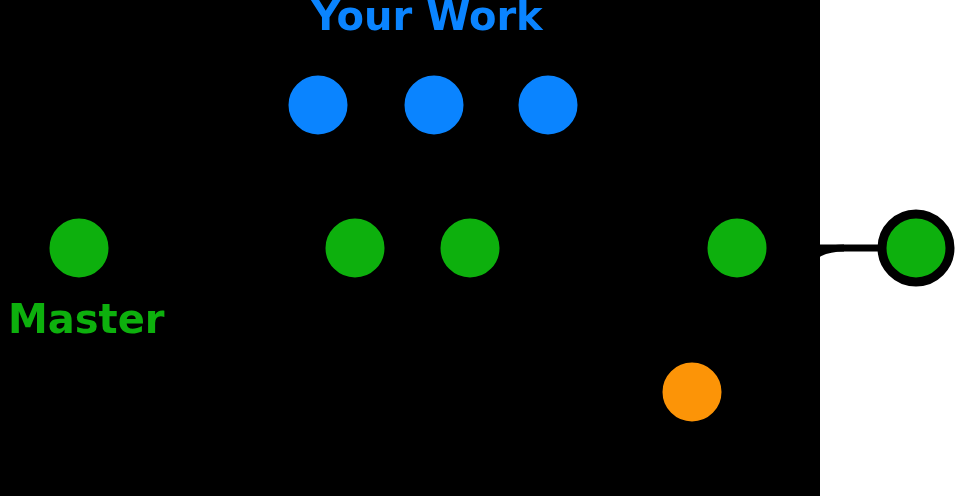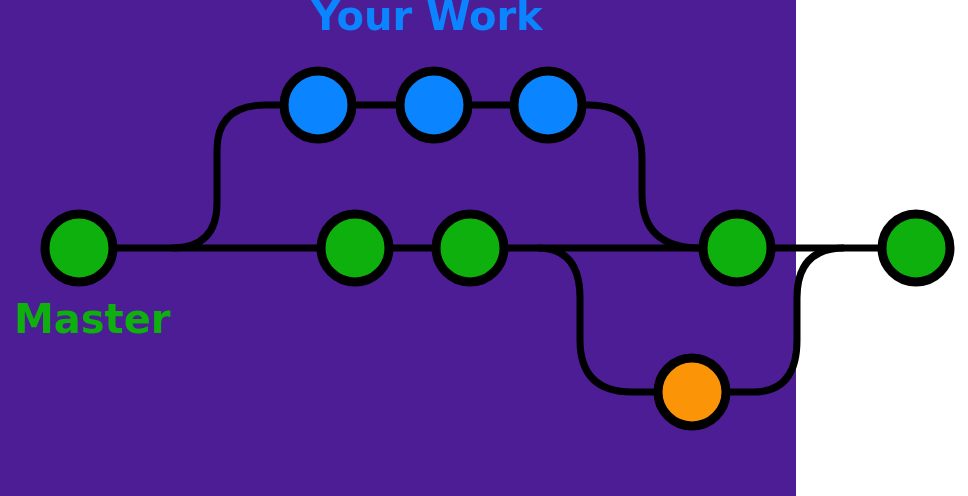--- a/index.html
+++ b/index.html
@@ -4,23 +4,24 @@
 <style>
   html, body {
     margin: 0;
     padding: 0;
     background: #ffffff;
   }
   .stage {
     position: relative;
     width: 796px;
     height: 496px;
-    background: #4c1d95;
+    background: #000000;
     overflow: visible;
     font-family: "DejaVu Sans", "Liberation Sans", sans-serif;
+    padding-left: 24px;
   }
   .stage svg {
     position: absolute;
     left: 0;
     top: 0;
     display: block;
   }
   .label {
     position: absolute;
     font-weight: bold;
@@ -28,21 +29,21 @@
     line-height: 1;
     white-space: nowrap;
     user-select: none;
   }
   .label-your-work {
     left: 427px;
     top: -4px;
     transform: translateX(-50%);
   }
   .label-master {
-    left: 14px;
+    left: 8px;
     top: 299px;
   }
   .label-someone {
     left: 466px;
     top: 442px;
   }
 </style>
 </head>
 <body>
 

